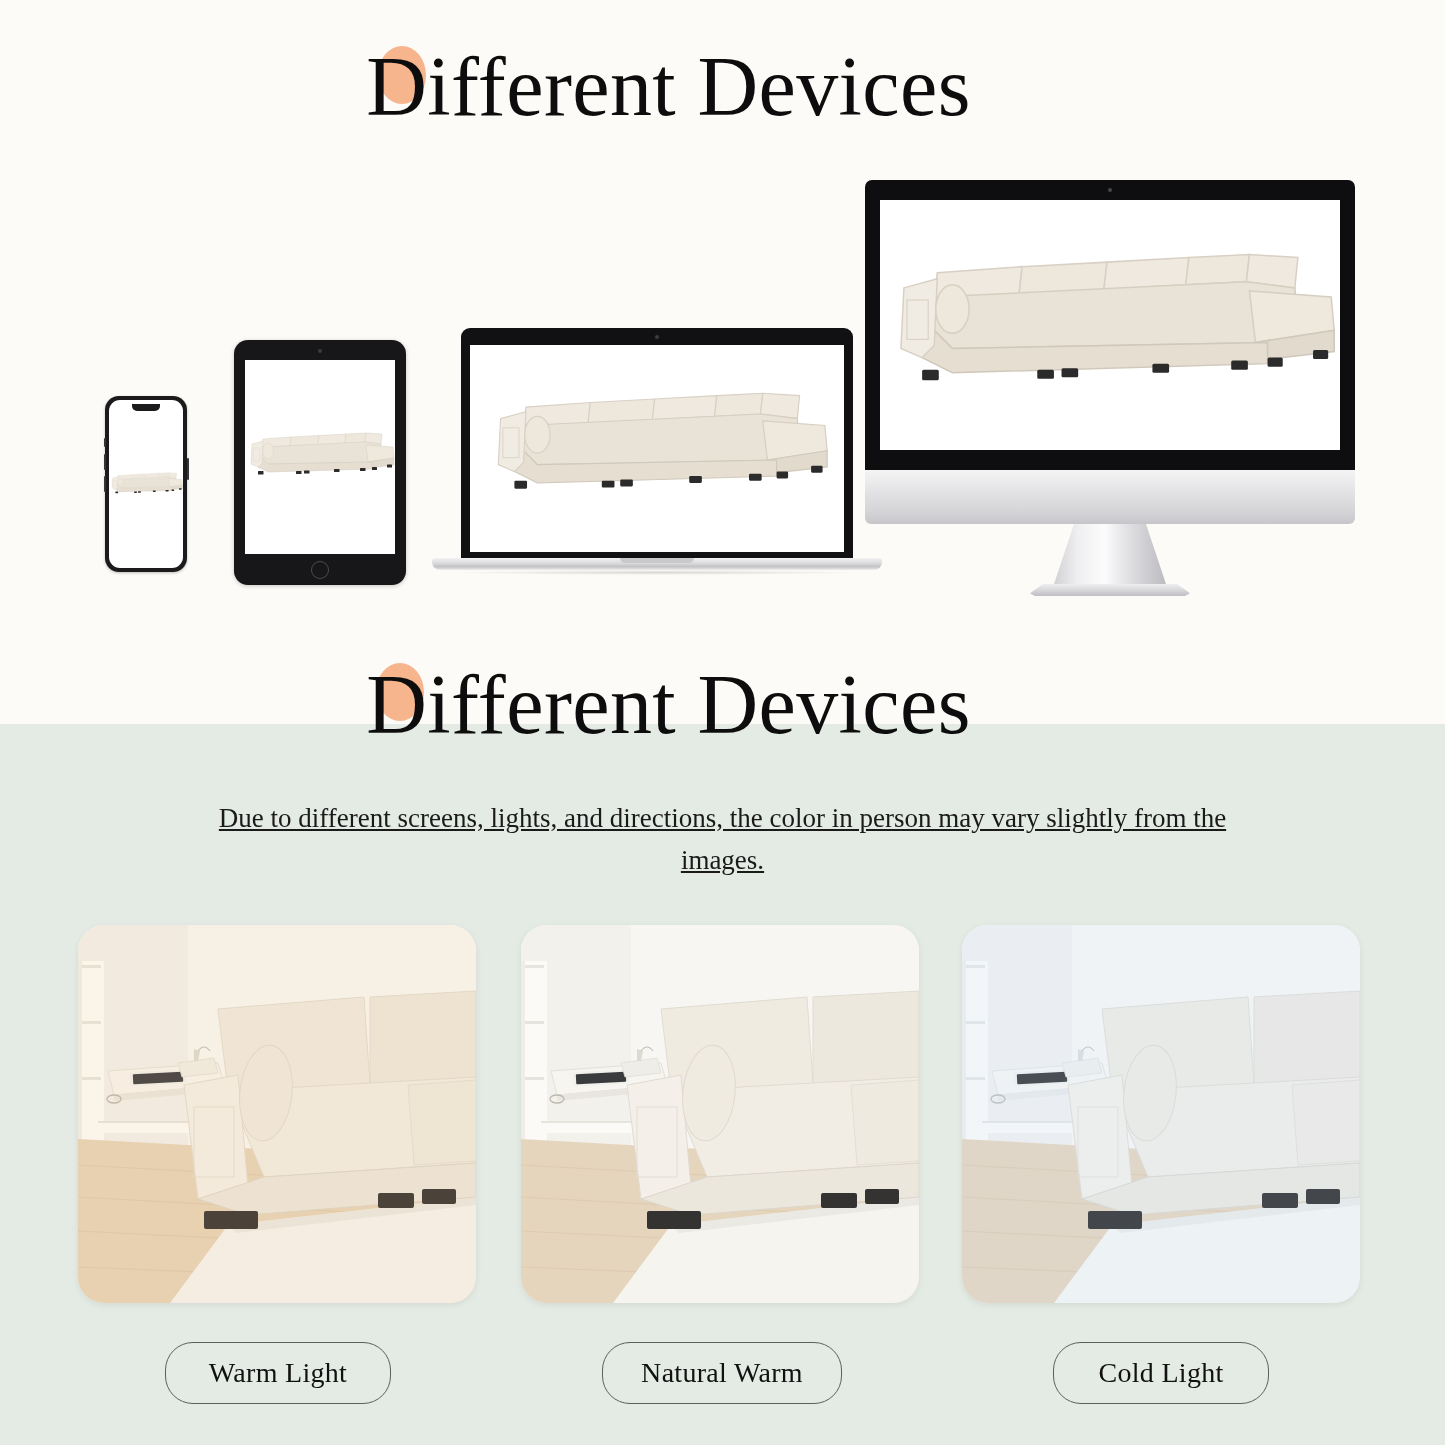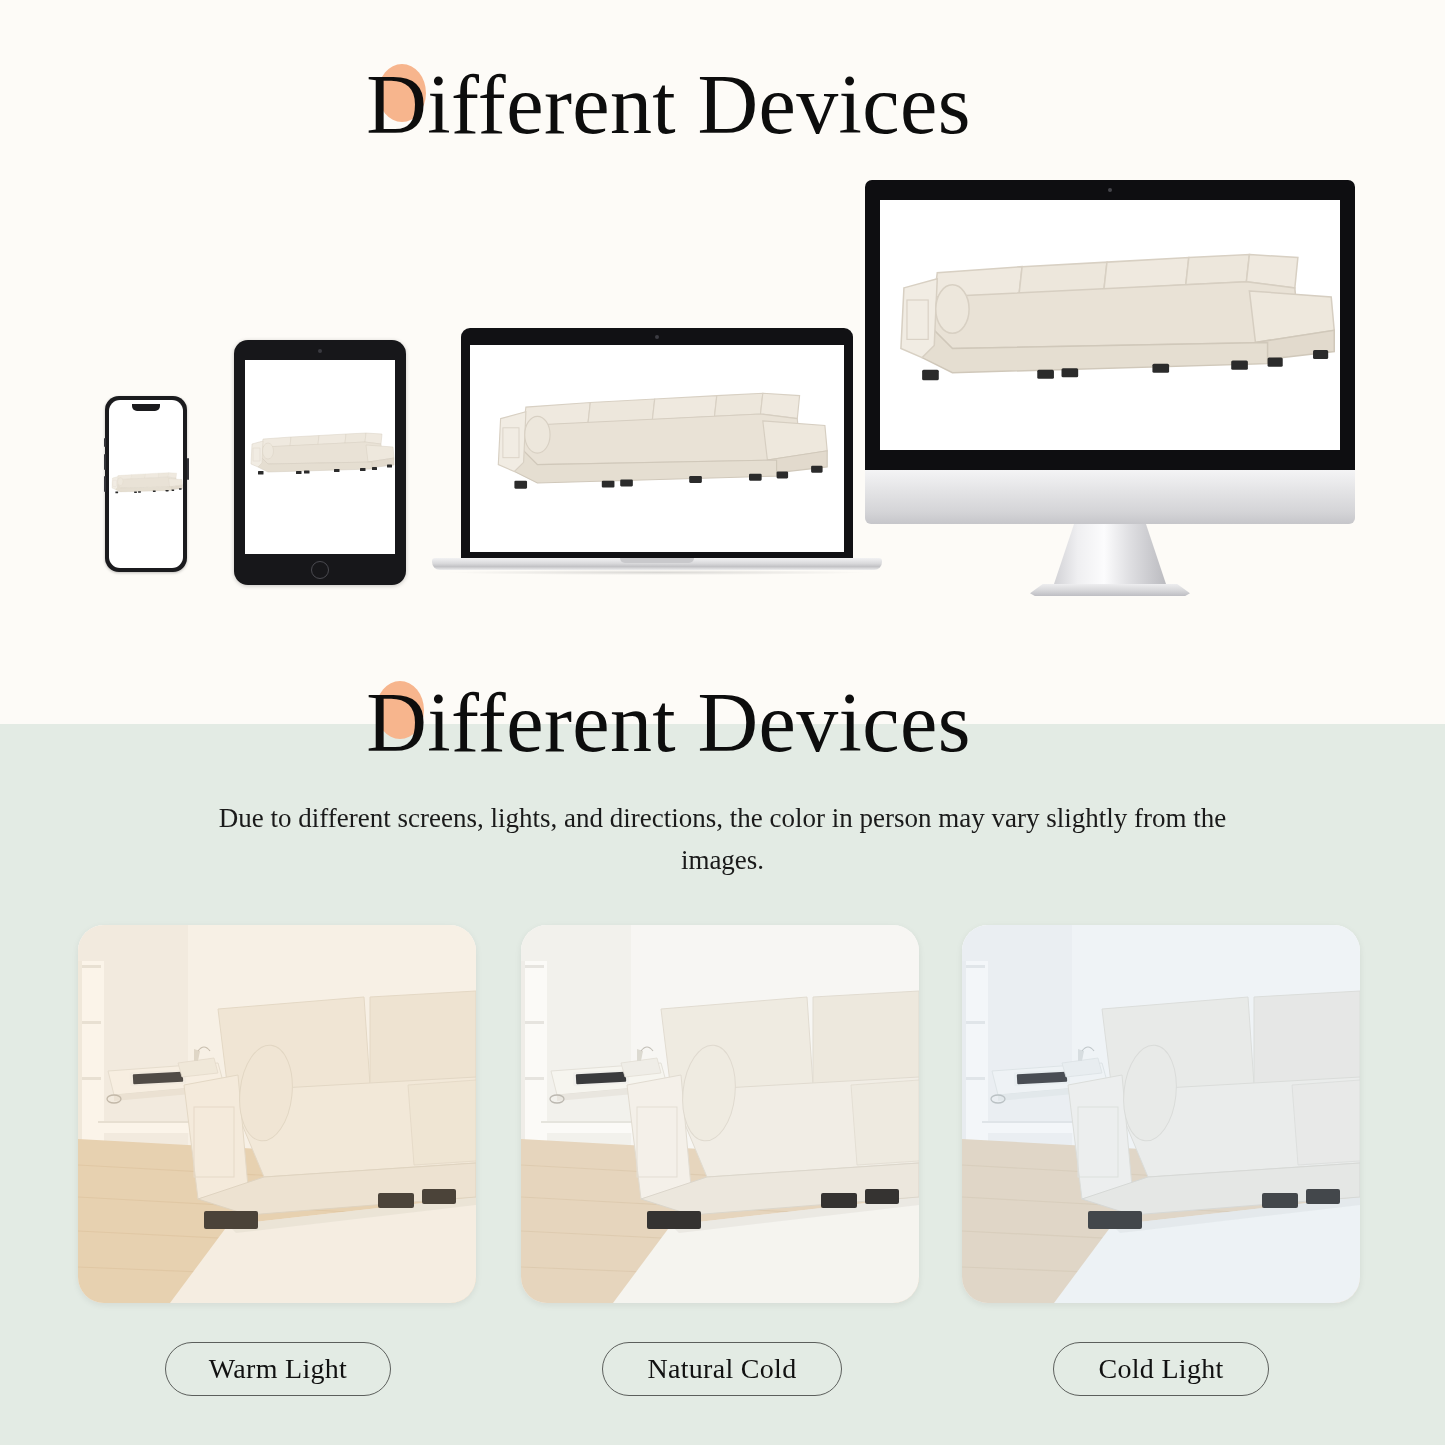--- a/index.html
+++ b/index.html
@@ -18,41 +18,40 @@
   }
   .section-lighting {
     position: absolute; left: 0; top: 724px; width: 1445px; height: 721px;
     background: #E3EBE4;
   }
 
   
   .heading-wrap {
     position: absolute; left: 0; width: 1337px; text-align: center;
     z-index: 40;
-    margin-top: 18px;
   }
   .heading-inner { position: relative; display: inline-block; }
   .heading-text {
     font-size: 84px; line-height: 1.08; color: #0D0D0D;
     font-weight: 400; letter-spacing: 0.4px; position: relative; z-index: 3;
     white-space: nowrap;
   }
   .accent-dot {
     position: absolute; width: 48px; height: 58px; border-radius: 50%;
     background: #F7B58D; z-index: 1;
   }
   #heading-devices-wrap { top: 42px; }
   #heading-devices-wrap .accent-dot { left: 12px; top: 4px; }
   #heading-lighting-wrap { top: 660px; }
   #heading-lighting-wrap .accent-dot { left: 10px; top: 3px; }
 
   .lighting-subtitle {
     position: absolute; left: 50%; transform: translateX(-50%);
     top: 798px; width: 1020px; text-align: center;
-    font-size: 27px; line-height: 1.55; color: #1A1A1A;
+    font-size: 27px; line-height: 1.55; color: #1A1A1A; text-decoration: underline;
   }
 
   
   .sofa {
     position: relative;
     width: 100%; height: 100%;
   }
   .sofa svg { width: 100%; height: 100%; display: block; }
 
   
@@ -188,21 +187,21 @@
   .room svg { width: 100%; height: 100%; display: block; }
 
   
   .tint { position: absolute; inset: 0; pointer-events: none; }
   #panel-warm .tint    { background: rgba(255,226,186,0.20); }
   #panel-natural .tint { background: rgba(250,248,240,0.10); }
   #panel-cold .tint    { background: rgba(214,228,240,0.21); }
 
   
   .pill {
-    position: absolute; top: 1342px; height: 54px;
+    position: absolute; top: 1342px; height: 62px;
     display: flex; align-items: center; justify-content: center;
     border: 1.6px solid #5C5F5C; border-radius: 28px;
     background: transparent; color: #111; font-size: 28px;
     letter-spacing: 0.3px;
   }
   #pill-warm    { left: 165px; width: 226px; }
   #pill-natural { left: 602px; width: 240px; }
   #pill-cold    { left: 1053px; width: 216px; text-align: center; }
 </style>
 </head>
@@ -518,14 +517,14 @@
       <path d="M120,274 L186,252 L398,238 L398,272 L170,290 Z" fill="#EAE8E2" stroke="#D7D6CF" stroke-width="1"></path>
       <rect x="126" y="286" width="54" height="18" rx="2" fill="#1D1E1F"></rect>
       <rect x="300" y="268" width="36" height="15" rx="2" fill="#1D1E1F"></rect>
       <rect x="344" y="264" width="34" height="15" rx="2" fill="#1D1E1F"></rect>
     </svg>
   </div>
   <div class="tint"></div>
 </div>
 
 <div class="pill" id="pill-warm">Warm Light</div>
-<div class="pill" id="pill-natural">Natural Cold</div>
+<div class="pill" id="pill-natural">Natural Warm</div>
 <div class="pill" id="pill-cold">Cold Light</div>
 
 </body></html>

